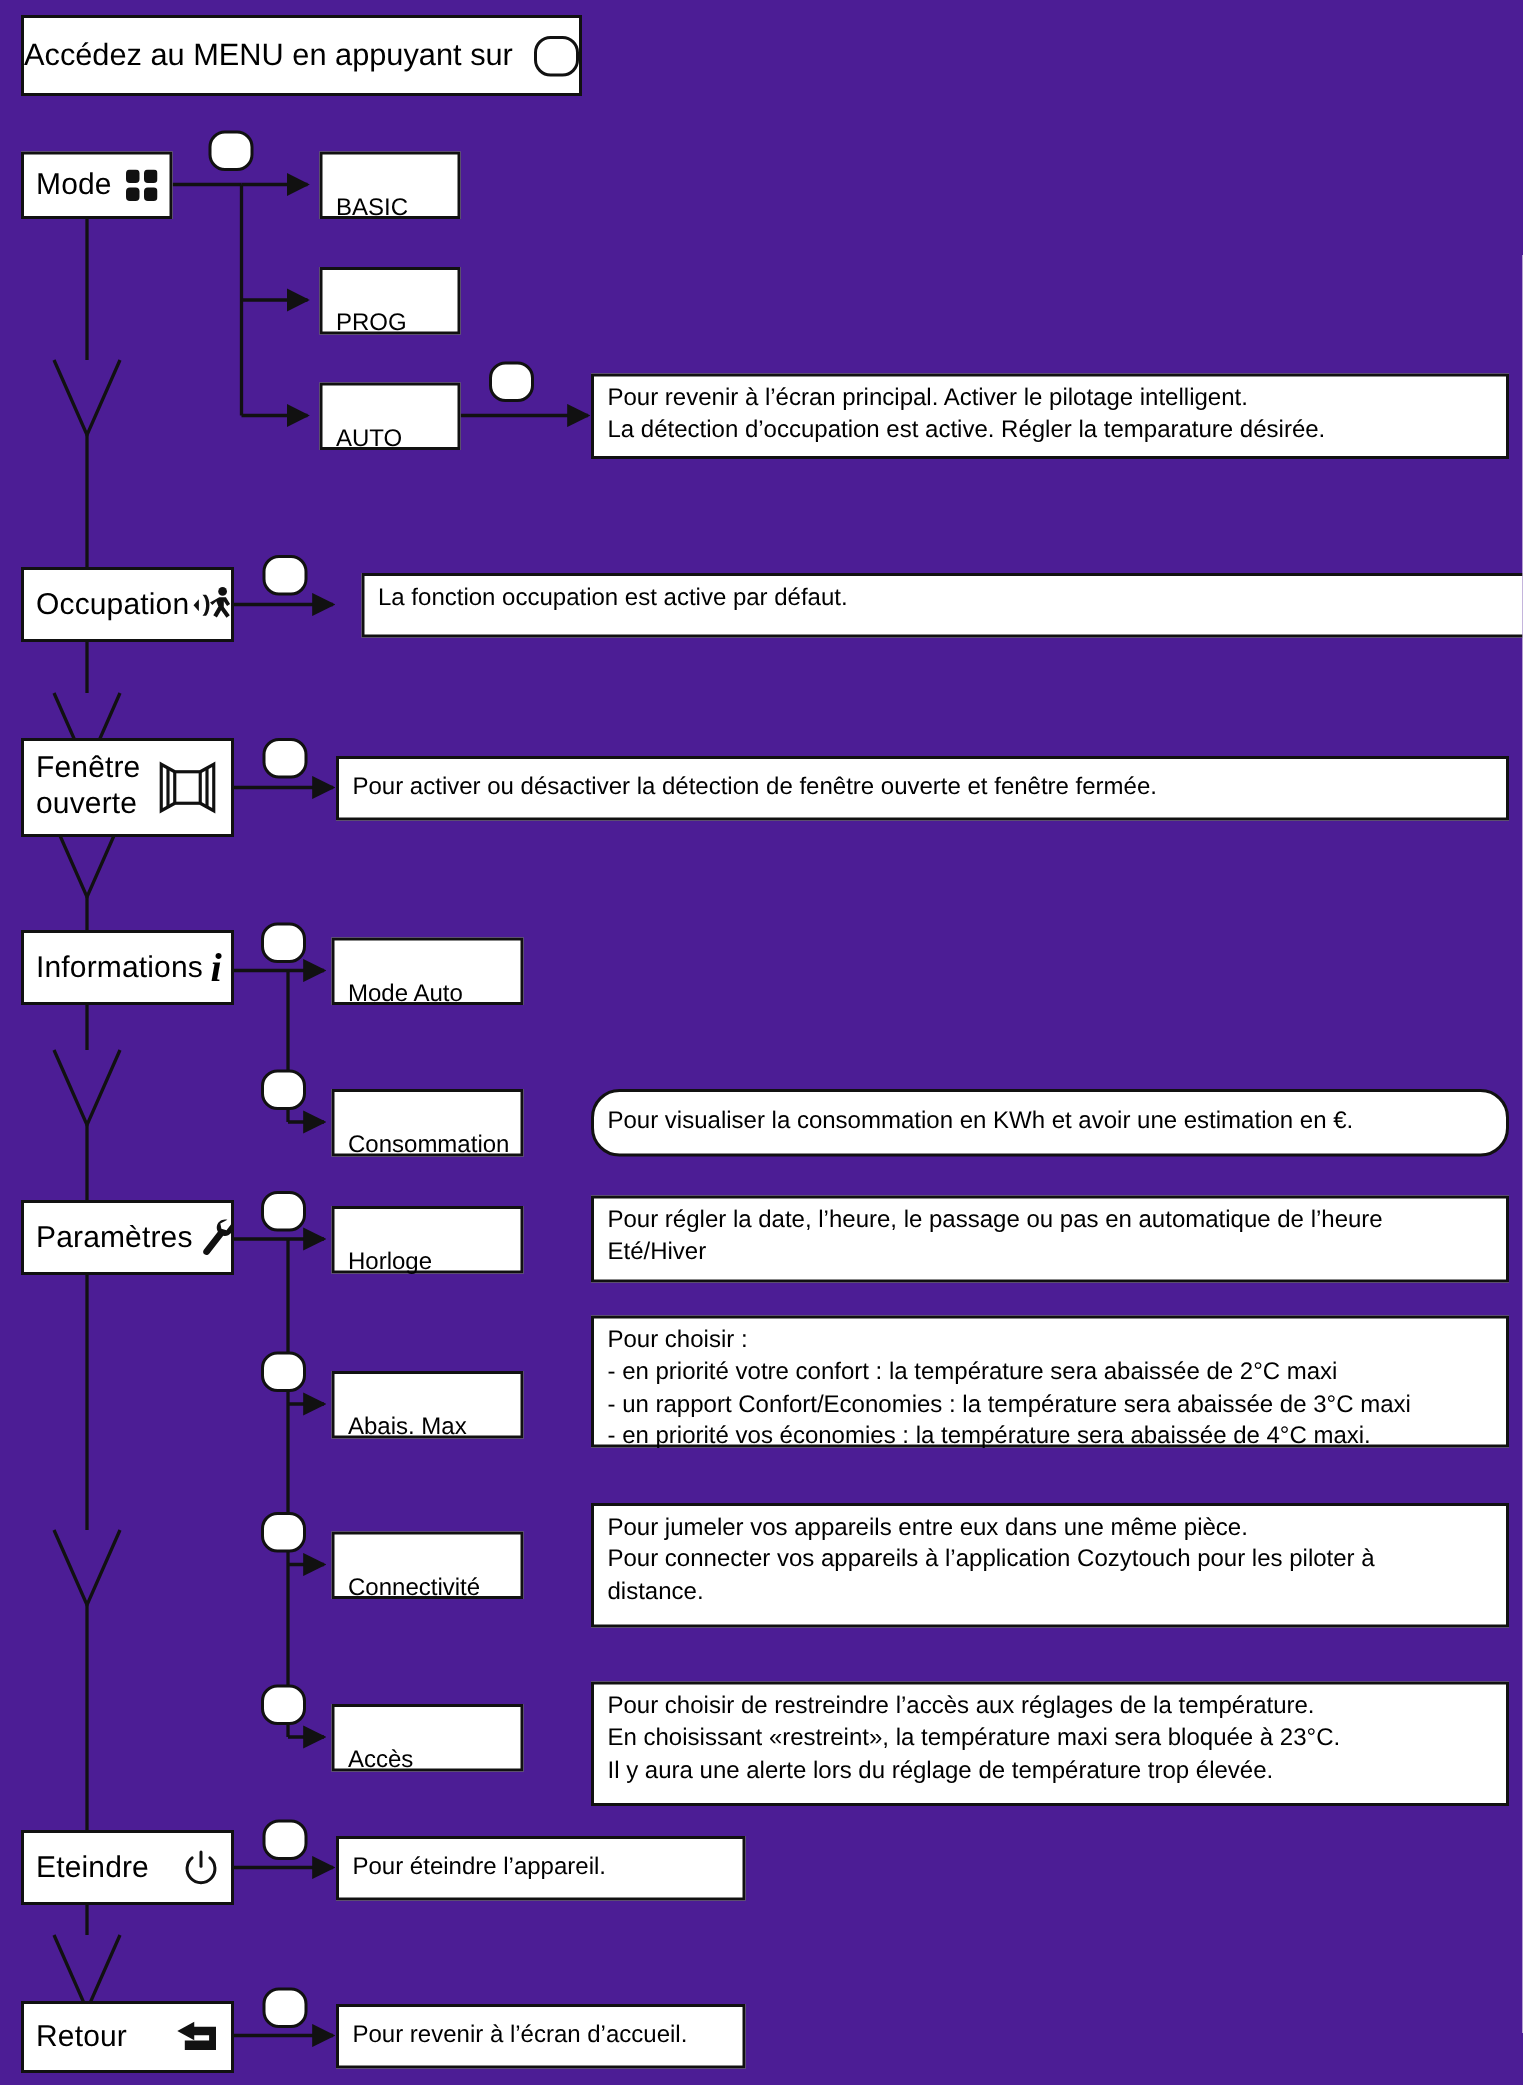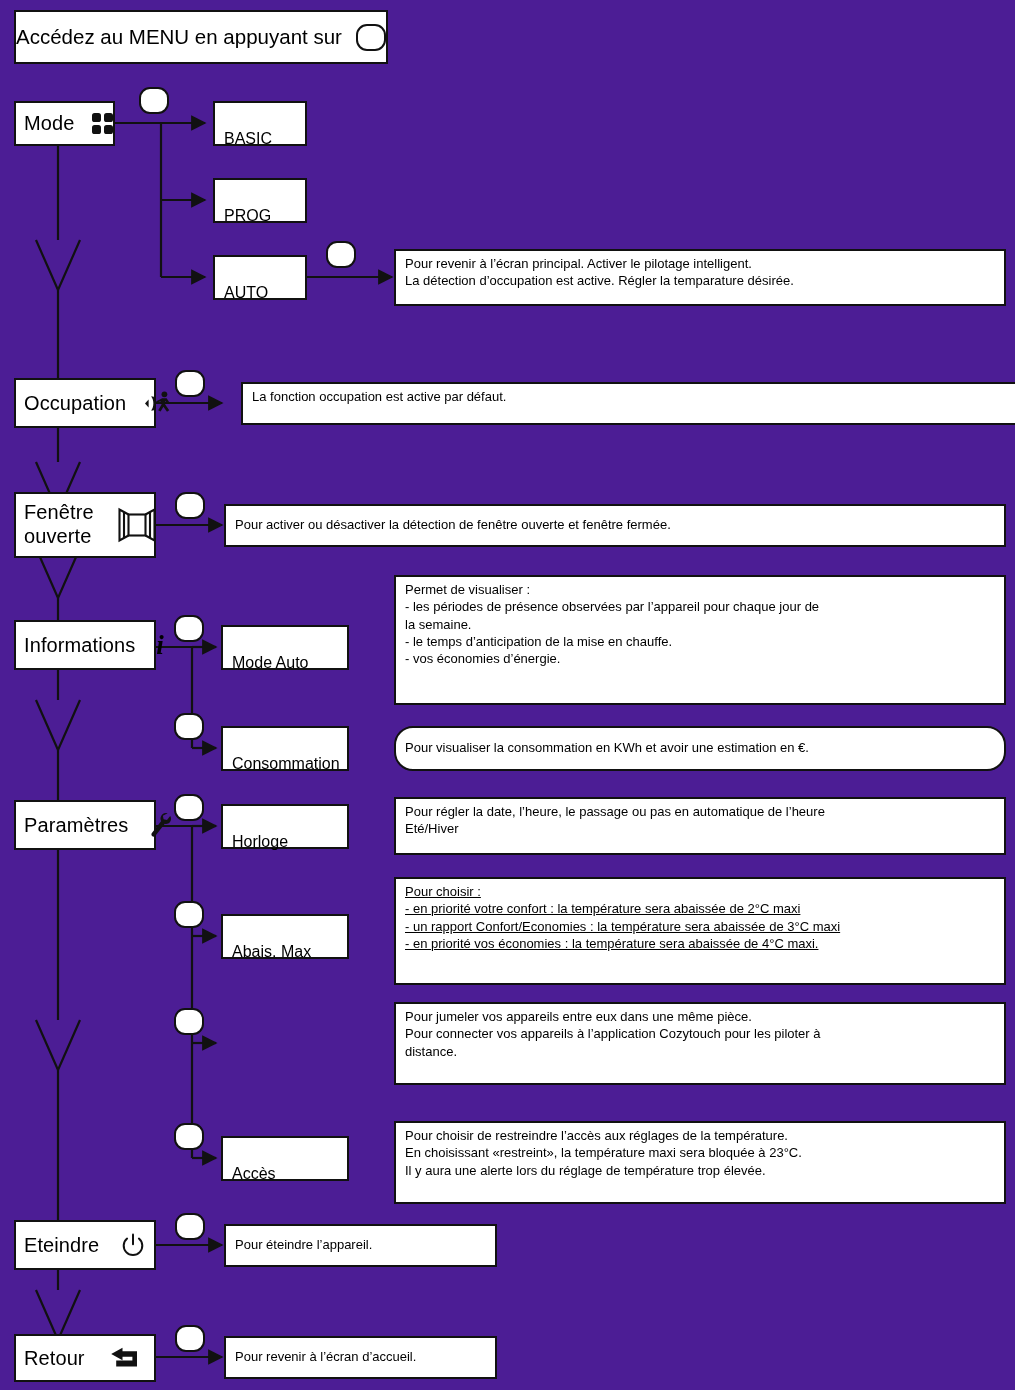--- a/index.html
+++ b/index.html
@@ -21,22 +21,22 @@
     box-sizing:border-box;
     border:2.2px solid #111;
     background:#fff;
     display:flex;
     align-items:center;
     z-index:5;
   }
   .menu-box{
     padding-left:8px;
     padding-right:8px;
-    justify-content:flex-start;
-    gap:18px;
+    justify-content:space-between;
+    gap:2px;
   }
   .menu-label{
     font-size:20px;
     letter-spacing:.1px;
     white-space:nowrap;
     line-height:1.12;
   }
   .menu-label.two-line{line-height:1.18;}
   .sub-box{
     padding-left:9px;
@@ -44,21 +44,21 @@
   .sub-label{
     font-size:16px;
     white-space:nowrap;
     margin-top:30px;
   }
   .desc-box{
     align-items:flex-start;
     padding:4px 9px 5px 9px;
   }
   .desc-text{
-    font-size:13px;
+    font-size:16px;
     line-height:1.33;
     white-space:pre-line;
   }
   .header-box .hdr-text{
     font-size:20.5px;
     white-space:nowrap;
   }
   
   #lines{
     position:absolute;
@@ -230,27 +230,20 @@
 
   <div class="box menu-box" style="left:14px;top:620px;width:142px;height:50px;">
     <span class="menu-label">Informations</span>
     <span class="icon icon-i">i</span>
   </div>
 
   <div class="btn-circle" style="left:174px;top:615px;"></div>
   <div class="box sub-box" style="left:221px;top:625px;width:128px;height:45px;">
     <span class="sub-label">Mode Auto</span>
   </div>
-  <div class="box desc-box" style="left:394px;top:575px;width:612px;height:130px;">
-    <span class="desc-text">Permet de visualiser :
-- les périodes de présence observées par l’appareil pour chaque jour de
-la semaine.
-- le temps d’anticipation de la mise en chauffe.
-- vos économies d’énergie.</span>
-  </div>
 
   <div class="btn-circle" style="left:174px;top:713px;"></div>
   <div class="box sub-box" style="left:221px;top:726px;width:128px;height:45px;">
     <span class="sub-label">Consommation</span>
   </div>
   <div class="box desc-box" style="left:394px;top:726px;width:612px;height:45px;align-items:center;border-radius:19px;">
     <span class="desc-text">Pour visualiser la consommation en KWh et avoir une estimation en €.</span>
   </div>
 
   <div class="box menu-box" style="left:14px;top:800px;width:142px;height:50px;">
@@ -270,28 +263,31 @@
   </div>
   <div class="box desc-box" style="left:394px;top:797px;width:612px;height:58px;">
     <span class="desc-text">Pour régler la date, l’heure, le passage ou pas en automatique de l’heure
 Eté/Hiver</span>
   </div>
 
   <div class="btn-circle" style="left:174px;top:901px;"></div>
   <div class="box sub-box" style="left:221px;top:914px;width:128px;height:45px;">
     <span class="sub-label">Abais. Max</span>
   </div>
-  <div class="box desc-box" style="left:394px;top:877px;width:612px;height:108px;text-decoration:underline;">
+  <div class="box desc-box" style="left:394px;top:877px;width:612px;height:88px;">
     <span class="desc-text">Pour choisir :
 - en priorité votre confort : la température sera abaissée de 2°C maxi
 - un rapport Confort/Economies : la température sera abaissée de 3°C maxi
 - en priorité vos économies :  la température sera abaissée de 4°C maxi.</span>
   </div>
 
   <div class="btn-circle" style="left:174px;top:1008px;"></div>
+  <div class="box sub-box" style="left:221px;top:1021px;width:128px;height:45px;">
+    <span class="sub-label">Connectivité</span>
+  </div>
   <div class="box desc-box" style="left:394px;top:1002px;width:612px;height:83px;">
     <span class="desc-text">Pour jumeler vos appareils entre eux dans une même pièce.
 Pour connecter vos appareils à l’application Cozytouch pour les piloter à
 distance.</span>
   </div>
 
   <div class="btn-circle" style="left:174px;top:1123px;"></div>
   <div class="box sub-box" style="left:221px;top:1136px;width:128px;height:45px;">
     <span class="sub-label">Accès</span>
   </div>

